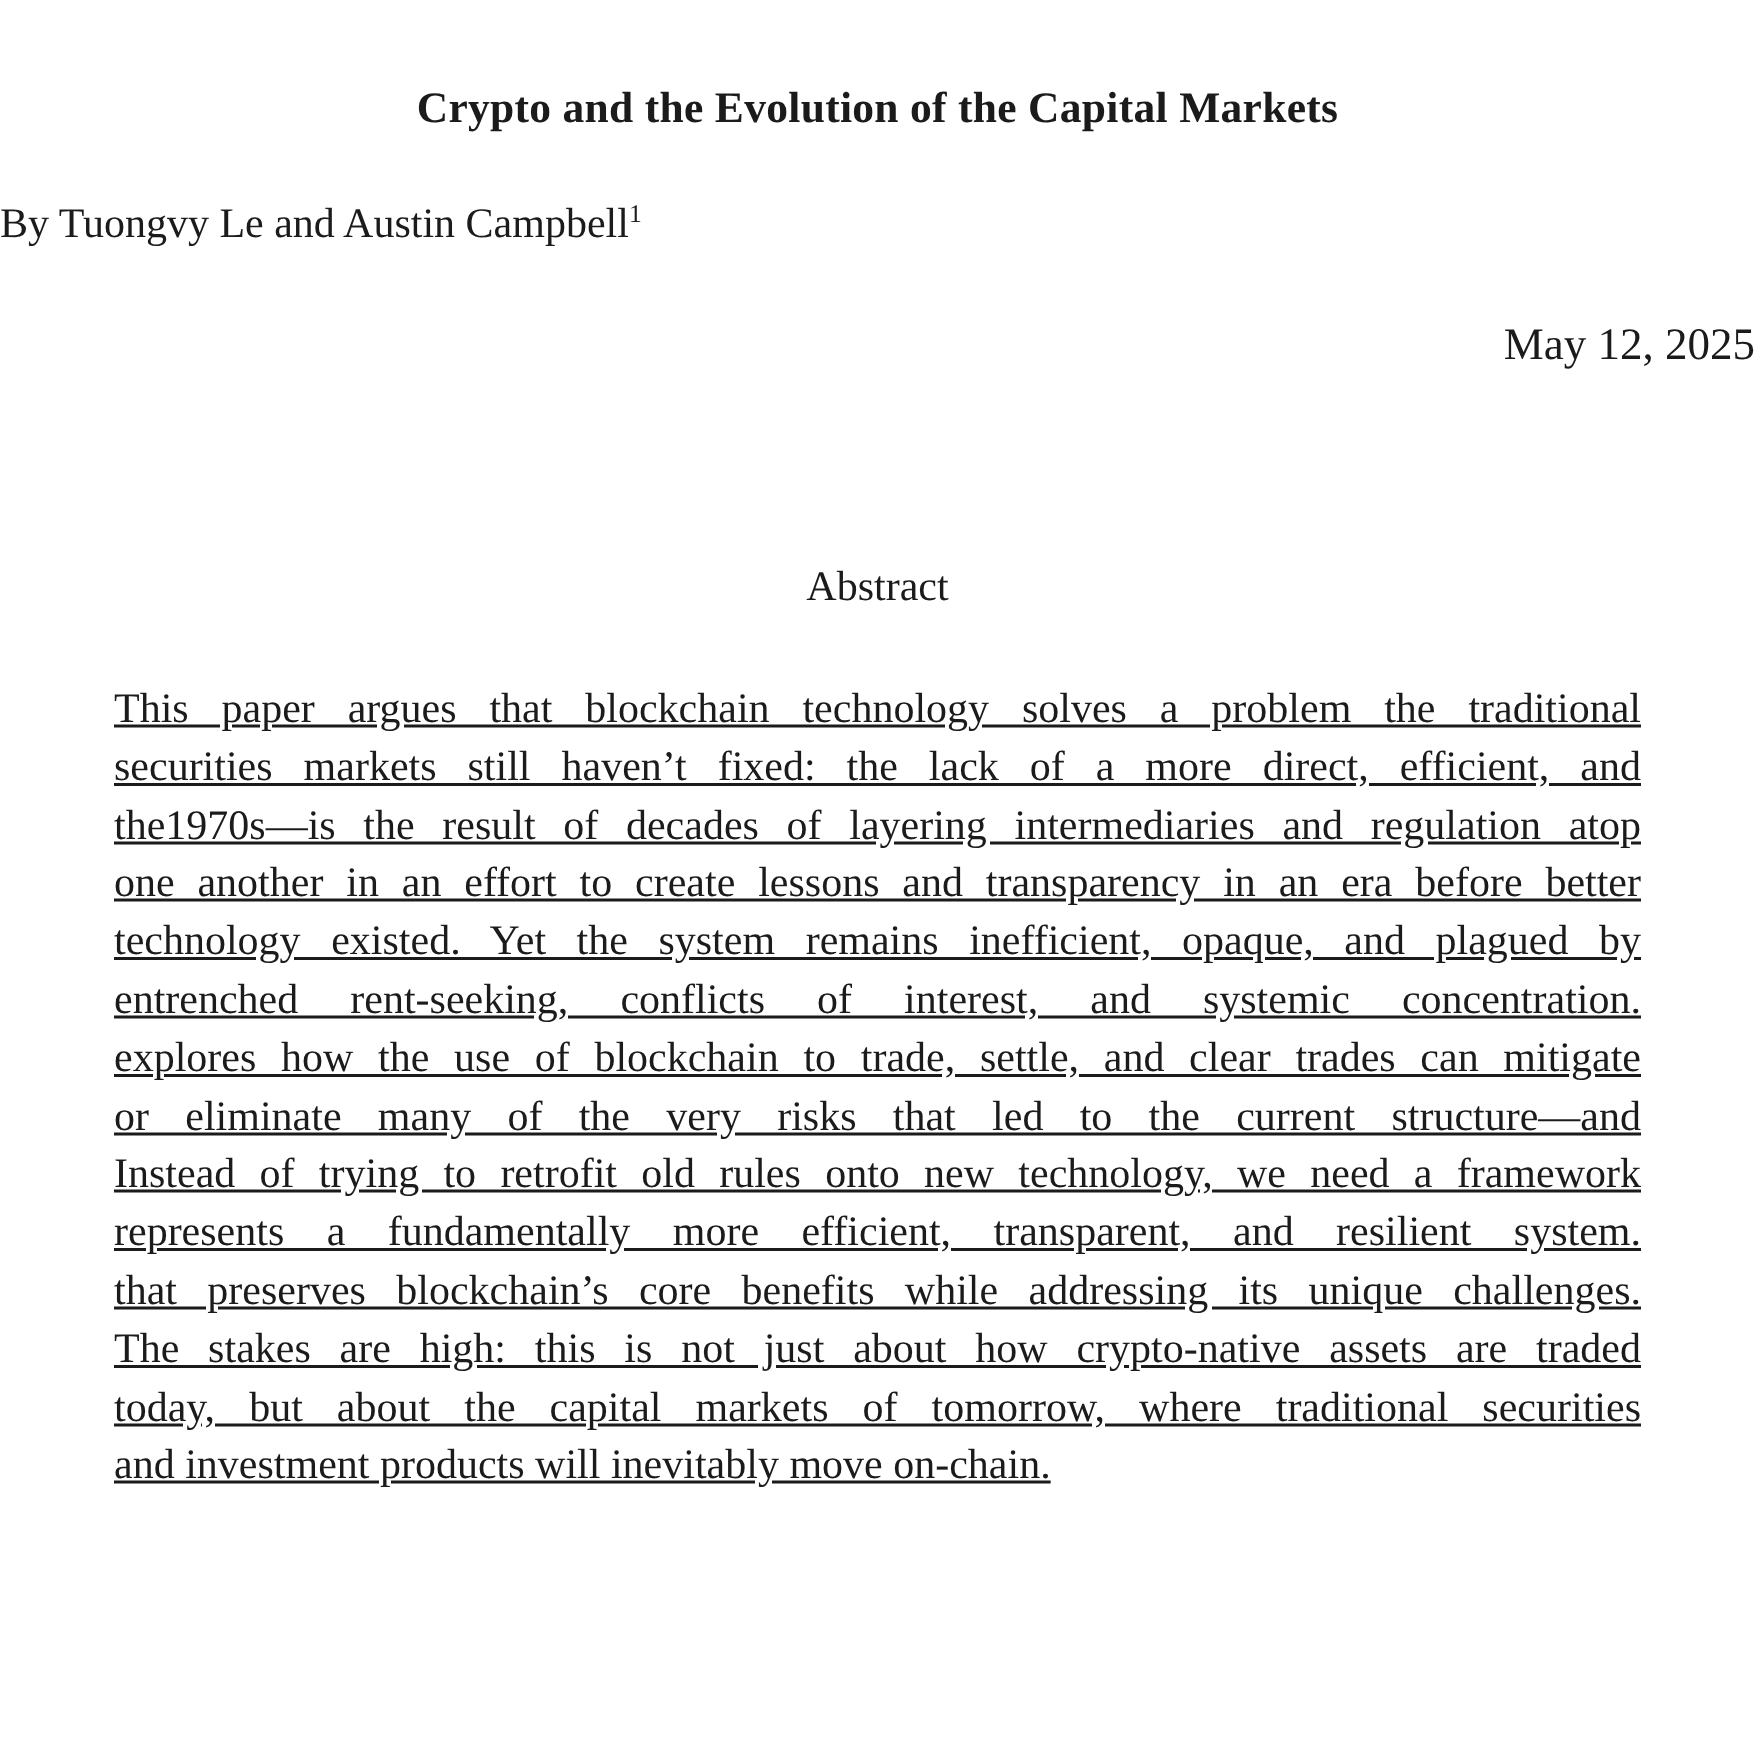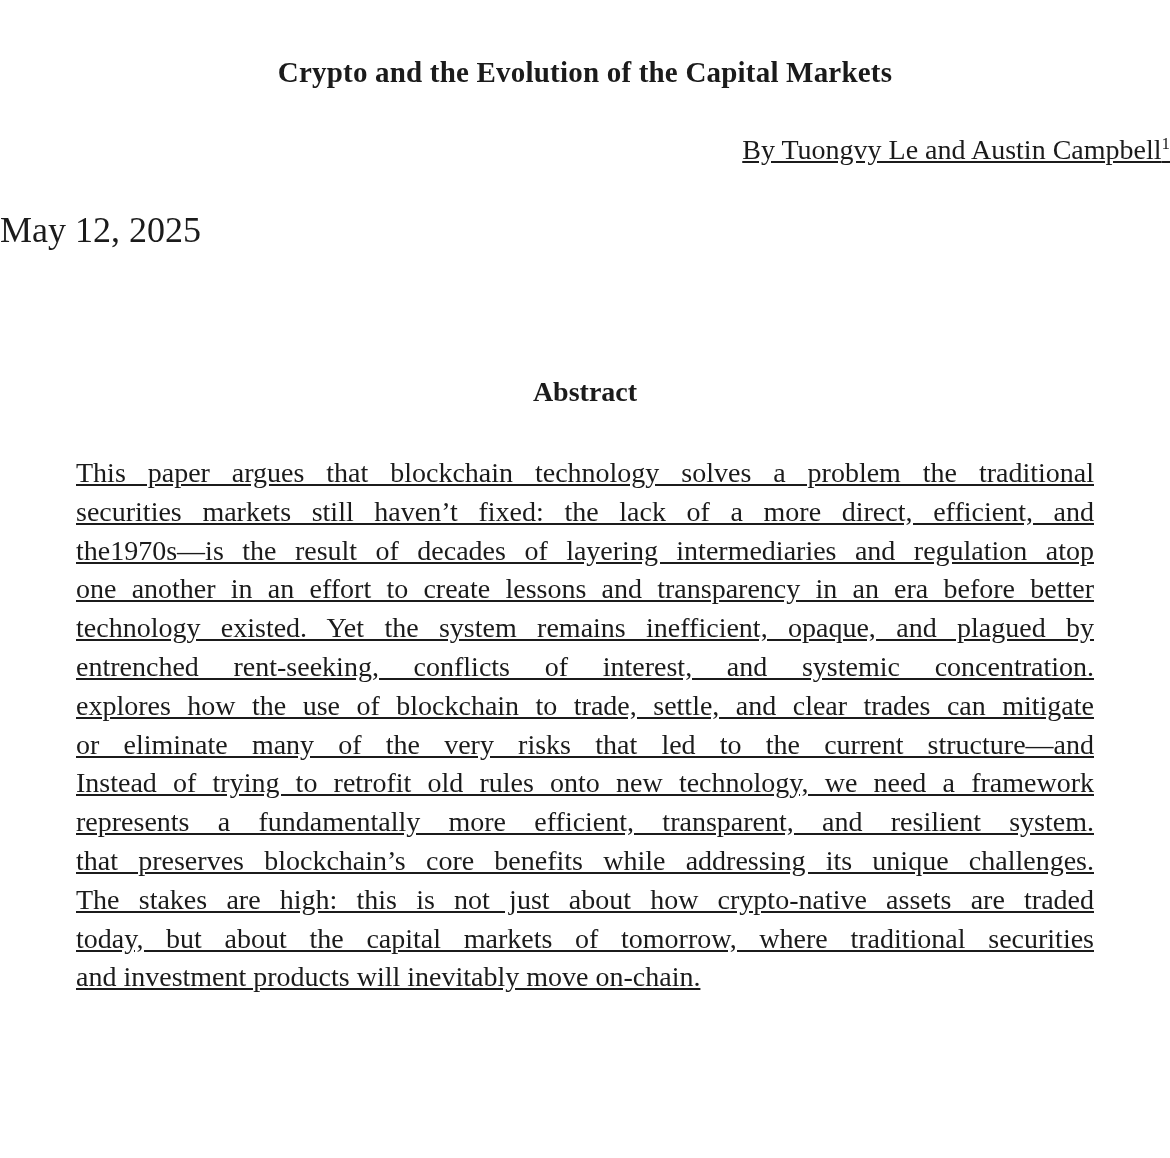--- a/index.html
+++ b/index.html
@@ -22,39 +22,38 @@
     margin: 0;
     font-size: 29px;
     font-weight: bold;
     text-align: center;
     line-height: 36px;
     letter-spacing: 0.2px;
   }
   .byline {
     margin: 42px 0 0 0;
     font-size: 28px;
-    text-align: right;
+    text-align: left;
     line-height: 36px;
-    text-decoration: underline;
   }
   .byline sup {
     font-size: 17px;
     line-height: 0;
     vertical-align: super;
   }
   .date-line {
     margin: 44px 0 0 0;
-    font-size: 36px;
-    text-align: left;
+    font-size: 30px;
+    text-align: right;
     line-height: 36px;
   }
   .abstract-heading {
     margin: 126px 0 0 0;
     font-size: 28px;
-    font-weight: bold;
+    font-weight: normal;
     text-align: center;
     line-height: 36px;
   }
   .abstract-body {
     width: 1018px;
     margin: 44px auto 0 auto;
     font-size: 28px;
     line-height: 38.8px;
     text-decoration: underline;
   }

